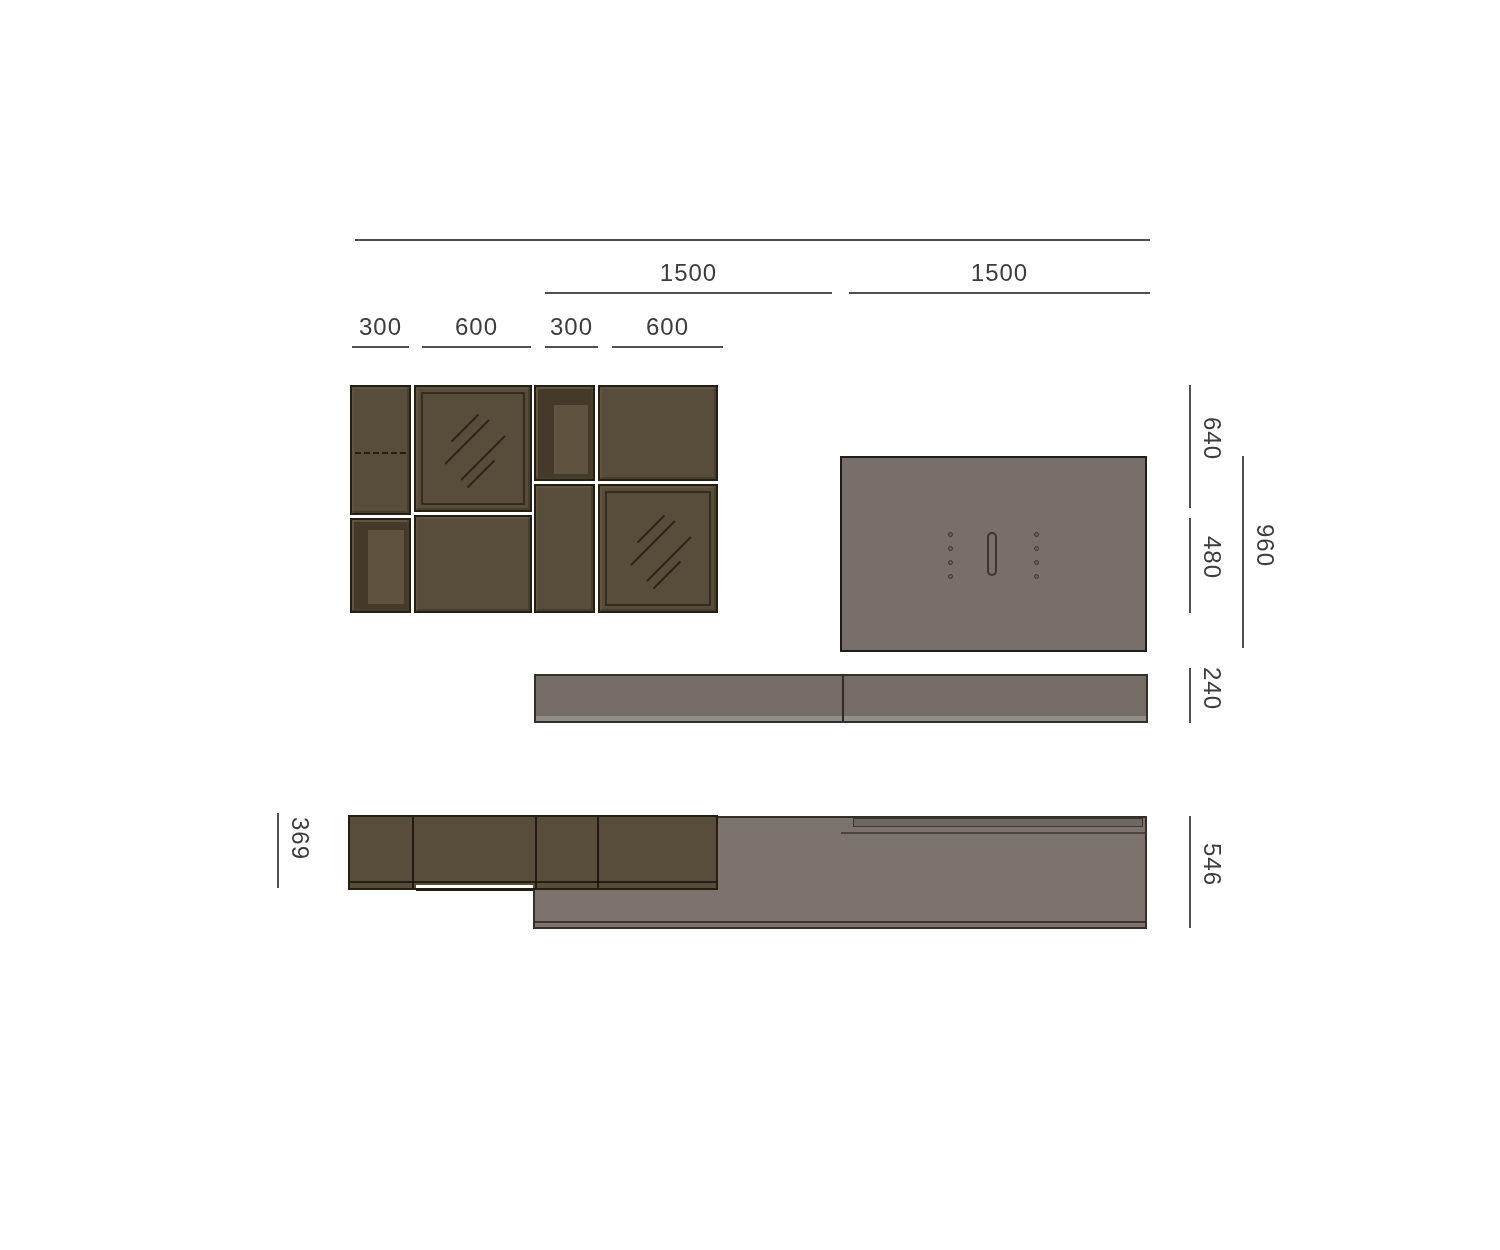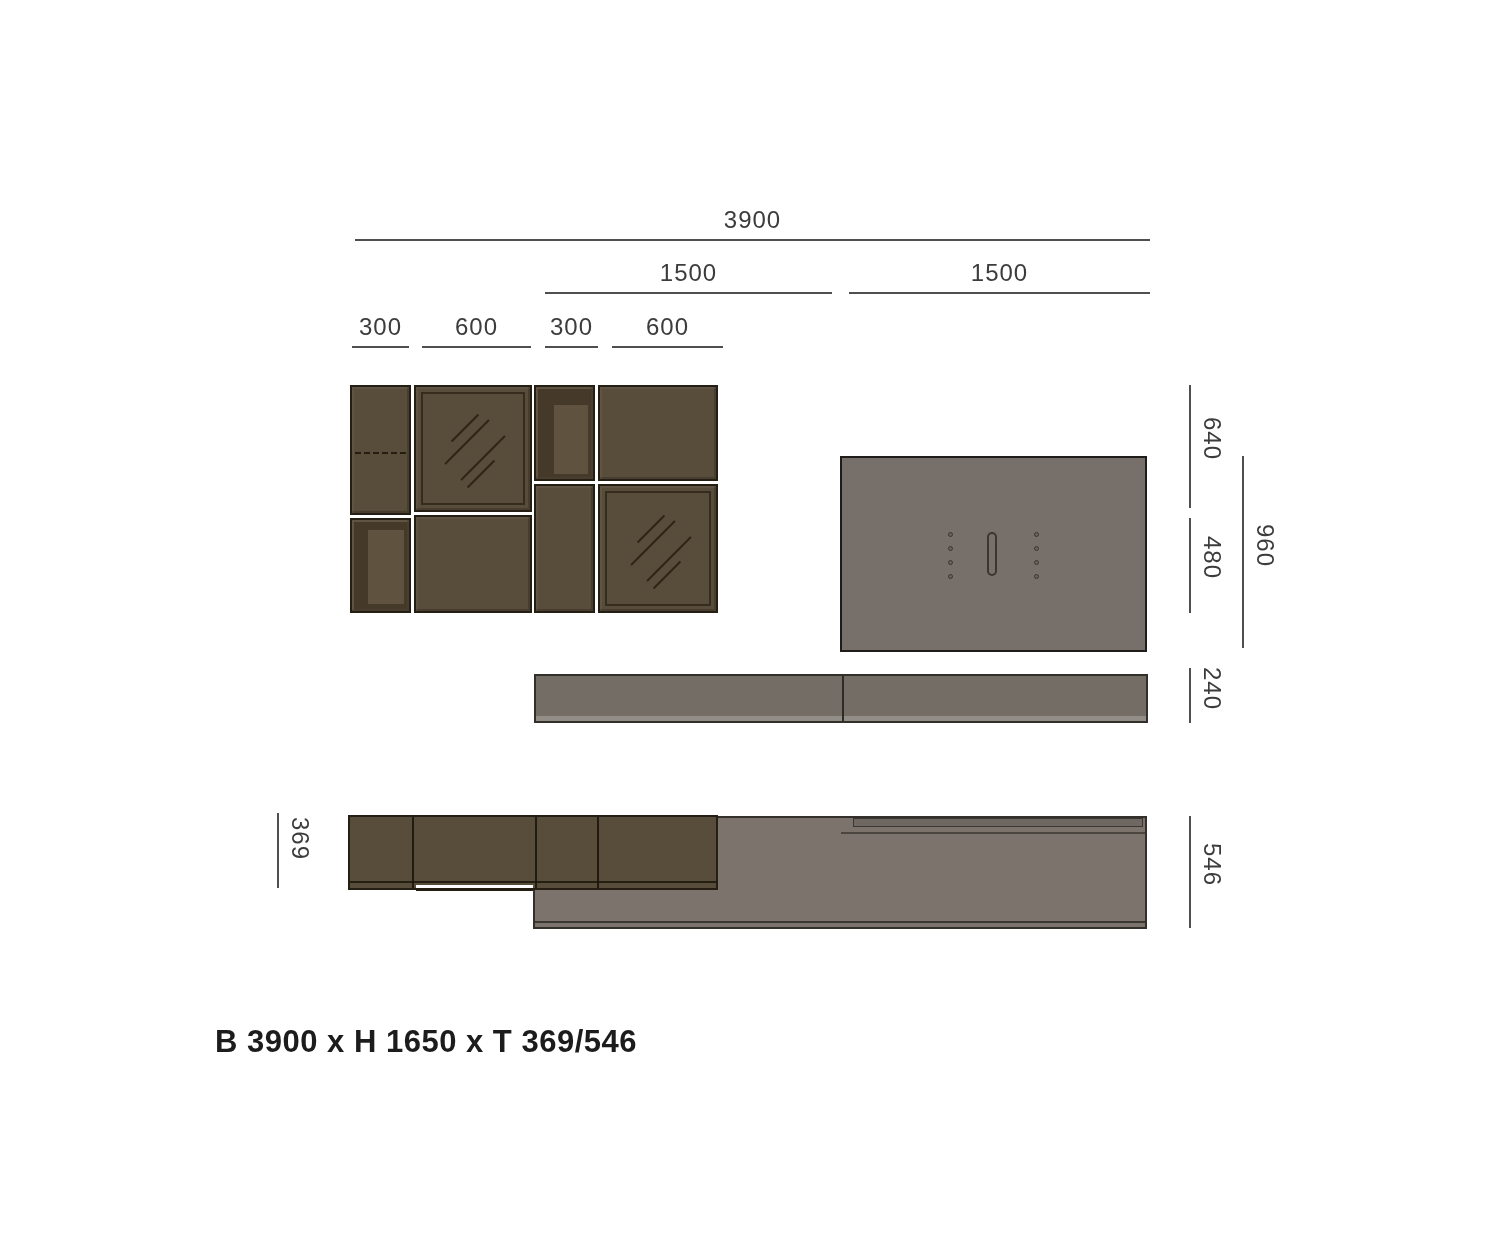--- a/index.html
+++ b/index.html
@@ -73,21 +73,20 @@
   .title{
     position:absolute;left:215px;top:1024px;
     font-size:31px;font-weight:700;color:var(--title-text,#1c1c1c);letter-spacing:.5px;
   }
 </style>
 </head>
 <body>
 
 <div class="canvas">
 
-  <div class="dim-label" style="left:355px;top:205px;width:795px;">3900</div>
   <div class="dim-h" style="left:355px;top:239px;width:795px;"></div>
 
   <div class="dim-label" style="left:545px;top:258px;width:287px;">1500</div>
   <div class="dim-h" style="left:545px;top:292px;width:287px;"></div>
 
   <div class="dim-label" style="left:849px;top:258px;width:301px;">1500</div>
   <div class="dim-h" style="left:849px;top:292px;width:301px;"></div>
 
   <div class="dim-label" style="left:352px;top:312px;width:57px;">300</div>
   <div class="dim-h" style="left:352px;top:346px;width:57px;"></div>
@@ -182,15 +181,14 @@
     <div class="plan-front"></div>
   </div>
   <div class="plan-cabinet">
     <div class="plan-div" style="left:62px;"></div>
     <div class="plan-div" style="left:185px;"></div>
     <div class="plan-div" style="left:247px;"></div>
     <div class="plan-frontline"></div>
     <div class="plan-recess"></div>
   </div>
 
-  <div class="title">B 3900 x H 1650 x T 369/546</div>
 
 </div>
 
 </body></html>

